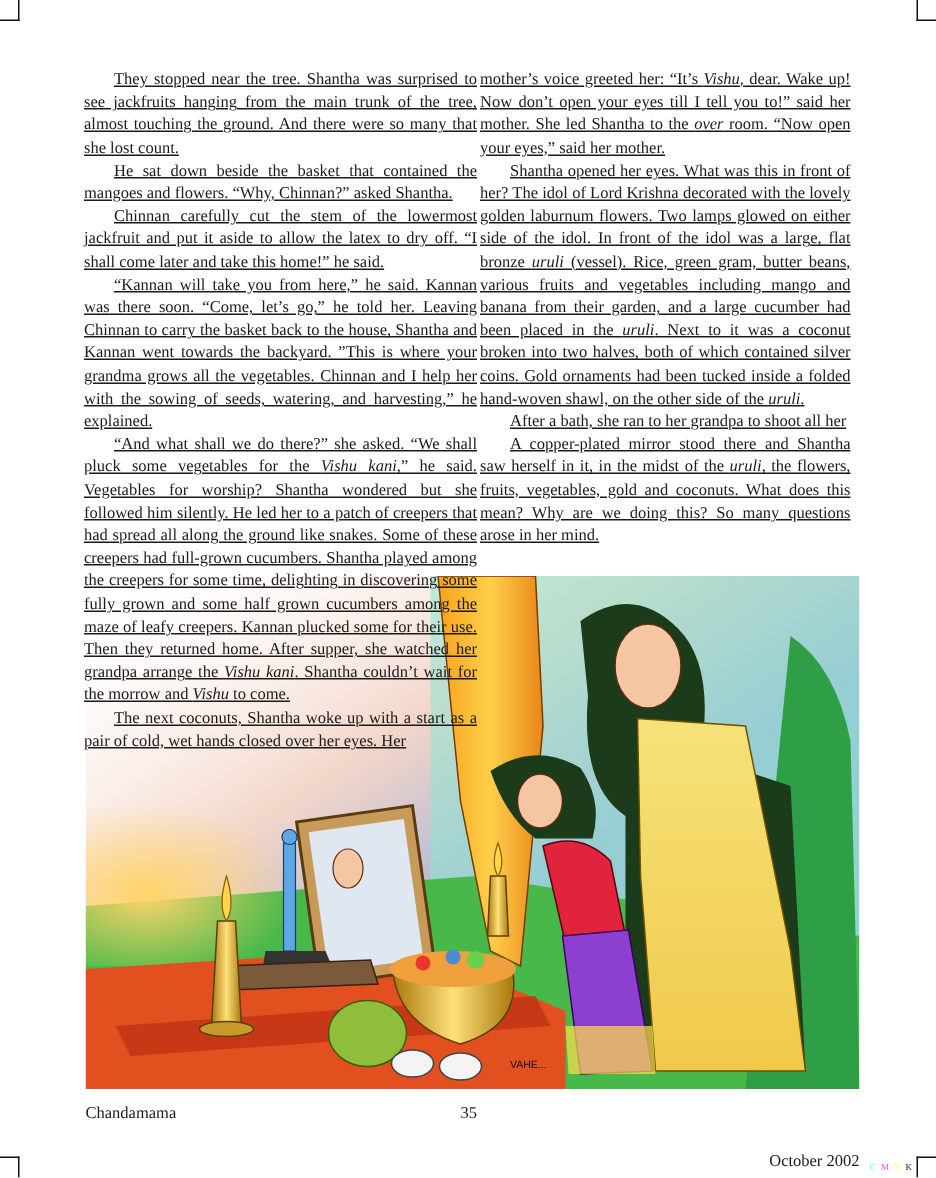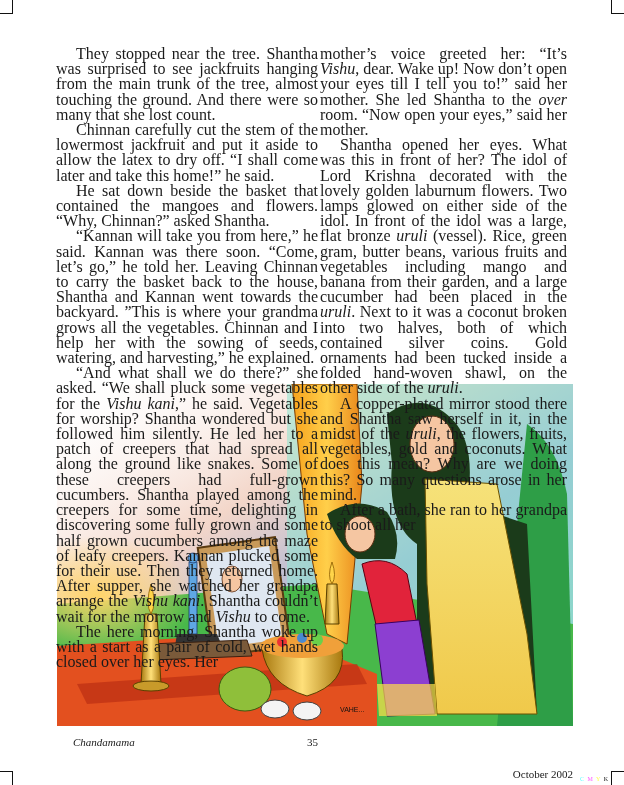--- a/index.html
+++ b/index.html
@@ -6,30 +6,30 @@
   body { width:624px; height:785px; position:relative; overflow:hidden; font-family:"Liberation Serif", "DejaVu Serif", serif; color:#1a1a1a; }
   .crop { position:absolute; border-color:#111; border-style:solid; width:12px; height:13px; }
   .crop.tl { left:0; top:0; border-width:0 1px 1px 0; }
   .crop.tr { right:0; top:0; border-width:0 0 1px 1px; }
   .crop.bl { left:0; bottom:0; border-width:1px 1px 0 0; }
   .crop.br { right:0; bottom:0; border-width:1px 0 0 1px; }
   .cmyk { position:absolute; right:15px; bottom:3px; font-size:6px; letter-spacing:1px; }
   .cmyk .c{color:#5ff} .cmyk .m{color:#f5f} .cmyk .y{color:#ff5} .cmyk .k{color:#222}
 
   .illustration { position:absolute; left:57px; top:384px; width:516px; height:342px; overflow:hidden; }
-  .col { position:absolute; top:46px; font-size:16px; line-height:15.2px; text-align:justify; z-index:2; }
+  .col { position:absolute; top:46px; font-size:11px; line-height:15.2px; text-align:justify; z-index:2;text-decoration:underline; }
   .col.left { left:56px; width:262px; }
   .col.right { left:320px; width:247px; }
   .col p { margin:0; text-indent:0; }
   .col p.ind { text-indent:20px; }
   .col em { font-style:italic; }
 
   .footer { position:absolute; top:736px; left:57px; width:516px; font-size:11px; }
   .footer span { position:absolute; top:0; }
-  .f-left { left:16px;font-style:italic; } .f-center { left:250px; } .f-right { right:0;margin-top:32px; }
+  .f-left { left:0; } .f-center { left:250px; } .f-right { right:0;margin-top:32px; }
 </style>
 </head>
 <body>
 
 <div class="crop tl"></div>
 <div class="crop tr"></div>
 <div class="crop bl"></div>
 <div class="crop br"></div>
 
 <div class="illustration">
@@ -95,31 +95,31 @@
     <circle cx="245" cy="254" r="5" fill="#4a8ad0"></circle>
     <ellipse cx="188" cy="305" rx="26" ry="22" fill="#8fbf3a" stroke="#3a5a10" stroke-width="1"></ellipse>
     <ellipse cx="218" cy="325" rx="14" ry="9" fill="#f4f4f4" stroke="#444" stroke-width="1"></ellipse>
     <ellipse cx="250" cy="327" rx="14" ry="9" fill="#f4f4f4" stroke="#444" stroke-width="1"></ellipse>
     <text x="283" y="328" font-size="7" font-family="Liberation Sans, sans-serif" fill="#111">VAHE...</text>
   </svg>
 </div>
 
 <div class="col left" id="leftCol">
     <p class="ind">They stopped near the tree.  Shantha was surprised to see jackfruits hanging from the main trunk of the tree, almost touching the ground. And there were so many that she lost count.</p>
+    <p class="ind">He sat down beside the basket that contained the mangoes and flowers. “Why, Chinnan?” asked Shantha.</p>
     <p class="ind">Chinnan carefully cut the stem of the lowermost jackfruit and put it aside to allow the latex to dry off. “I shall come later and take this home!” he said.</p>
-    <p class="ind">He sat down beside the basket that contained the mangoes and flowers. “Why, Chinnan?” asked Shantha.</p>
     <p class="ind">“Kannan will take you from here,” he said. Kannan was there soon. “Come, let’s go,” he told her. Leaving Chinnan to carry the basket back to the house, Shantha and Kannan went towards the backyard. ”This is where your grandma grows all the vegetables. Chinnan and I help her with the sowing of seeds, watering, and harvesting,” he explained.</p>
     <p class="ind">“And what shall we do there?” she asked. “We shall pluck some vegetables for the <em>Vishu kani</em>,” he said. Vegetables for worship? Shantha wondered but she followed him silently. He led her to a patch of creepers that had spread all along the ground like snakes. Some of these creepers had full-grown cucumbers. Shantha played among the creepers for some time, delighting in discovering some fully grown and some half grown cucumbers among the maze of leafy creepers. Kannan plucked some for their use. Then they returned home. After supper, she watched her grandpa arrange the <em>Vishu kani</em>. Shantha couldn’t wait for the morrow and <em>Vishu</em> to come.</p>
-    <p class="ind">The here morning, Shantha woke up with a start as a pair of cold, wet hands closed over her eyes. Her</p>
+    <p class="ind">The next coconuts, Shantha woke up with a start as a pair of cold, wet hands closed over her eyes. Her</p>
   </div>
 <div class="col right" id="rightCol">
     <p>mother’s voice greeted her: “It’s <em>Vishu</em>, dear. Wake up! Now don’t open your eyes till I tell you to!” said her mother. She led Shantha to the <em>over</em> room. “Now open your eyes,” said her mother.</p>
     <p class="ind">Shantha opened her eyes. What was this in front of her? The idol of Lord Krishna decorated with the lovely golden laburnum flowers. Two lamps glowed on either side of the idol. In front of the idol was a large, flat bronze <em>uruli</em> (vessel). Rice, green gram, butter beans, various fruits and vegetables including mango and banana from their garden, and a large cucumber had been placed in the <em>uruli</em>. Next to it was a coconut broken into two halves, both of which contained silver coins. Gold ornaments had been tucked inside a folded hand-woven shawl, on the other side of the <em>uruli</em>.</p>
+    <p class="ind">After a bath, she ran to her grandpa to shoot all her</p>
     <p class="ind">A copper-plated mirror stood there and Shantha saw herself in it, in the midst of the <em>uruli</em>, the flowers, fruits, vegetables, gold and coconuts. What does this mean? Why are we doing this? So many questions arose in her mind.</p>
-    <p class="ind">After a bath, she ran to her grandpa to shoot all her</p>
   </div>
 
 <div class="footer">
   <span class="f-left">Chandamama</span>
   <span class="f-center">35</span>
   <span class="f-right">October 2002</span>
 </div>
 
 <div class="cmyk">
   <span class="c">C</span>

